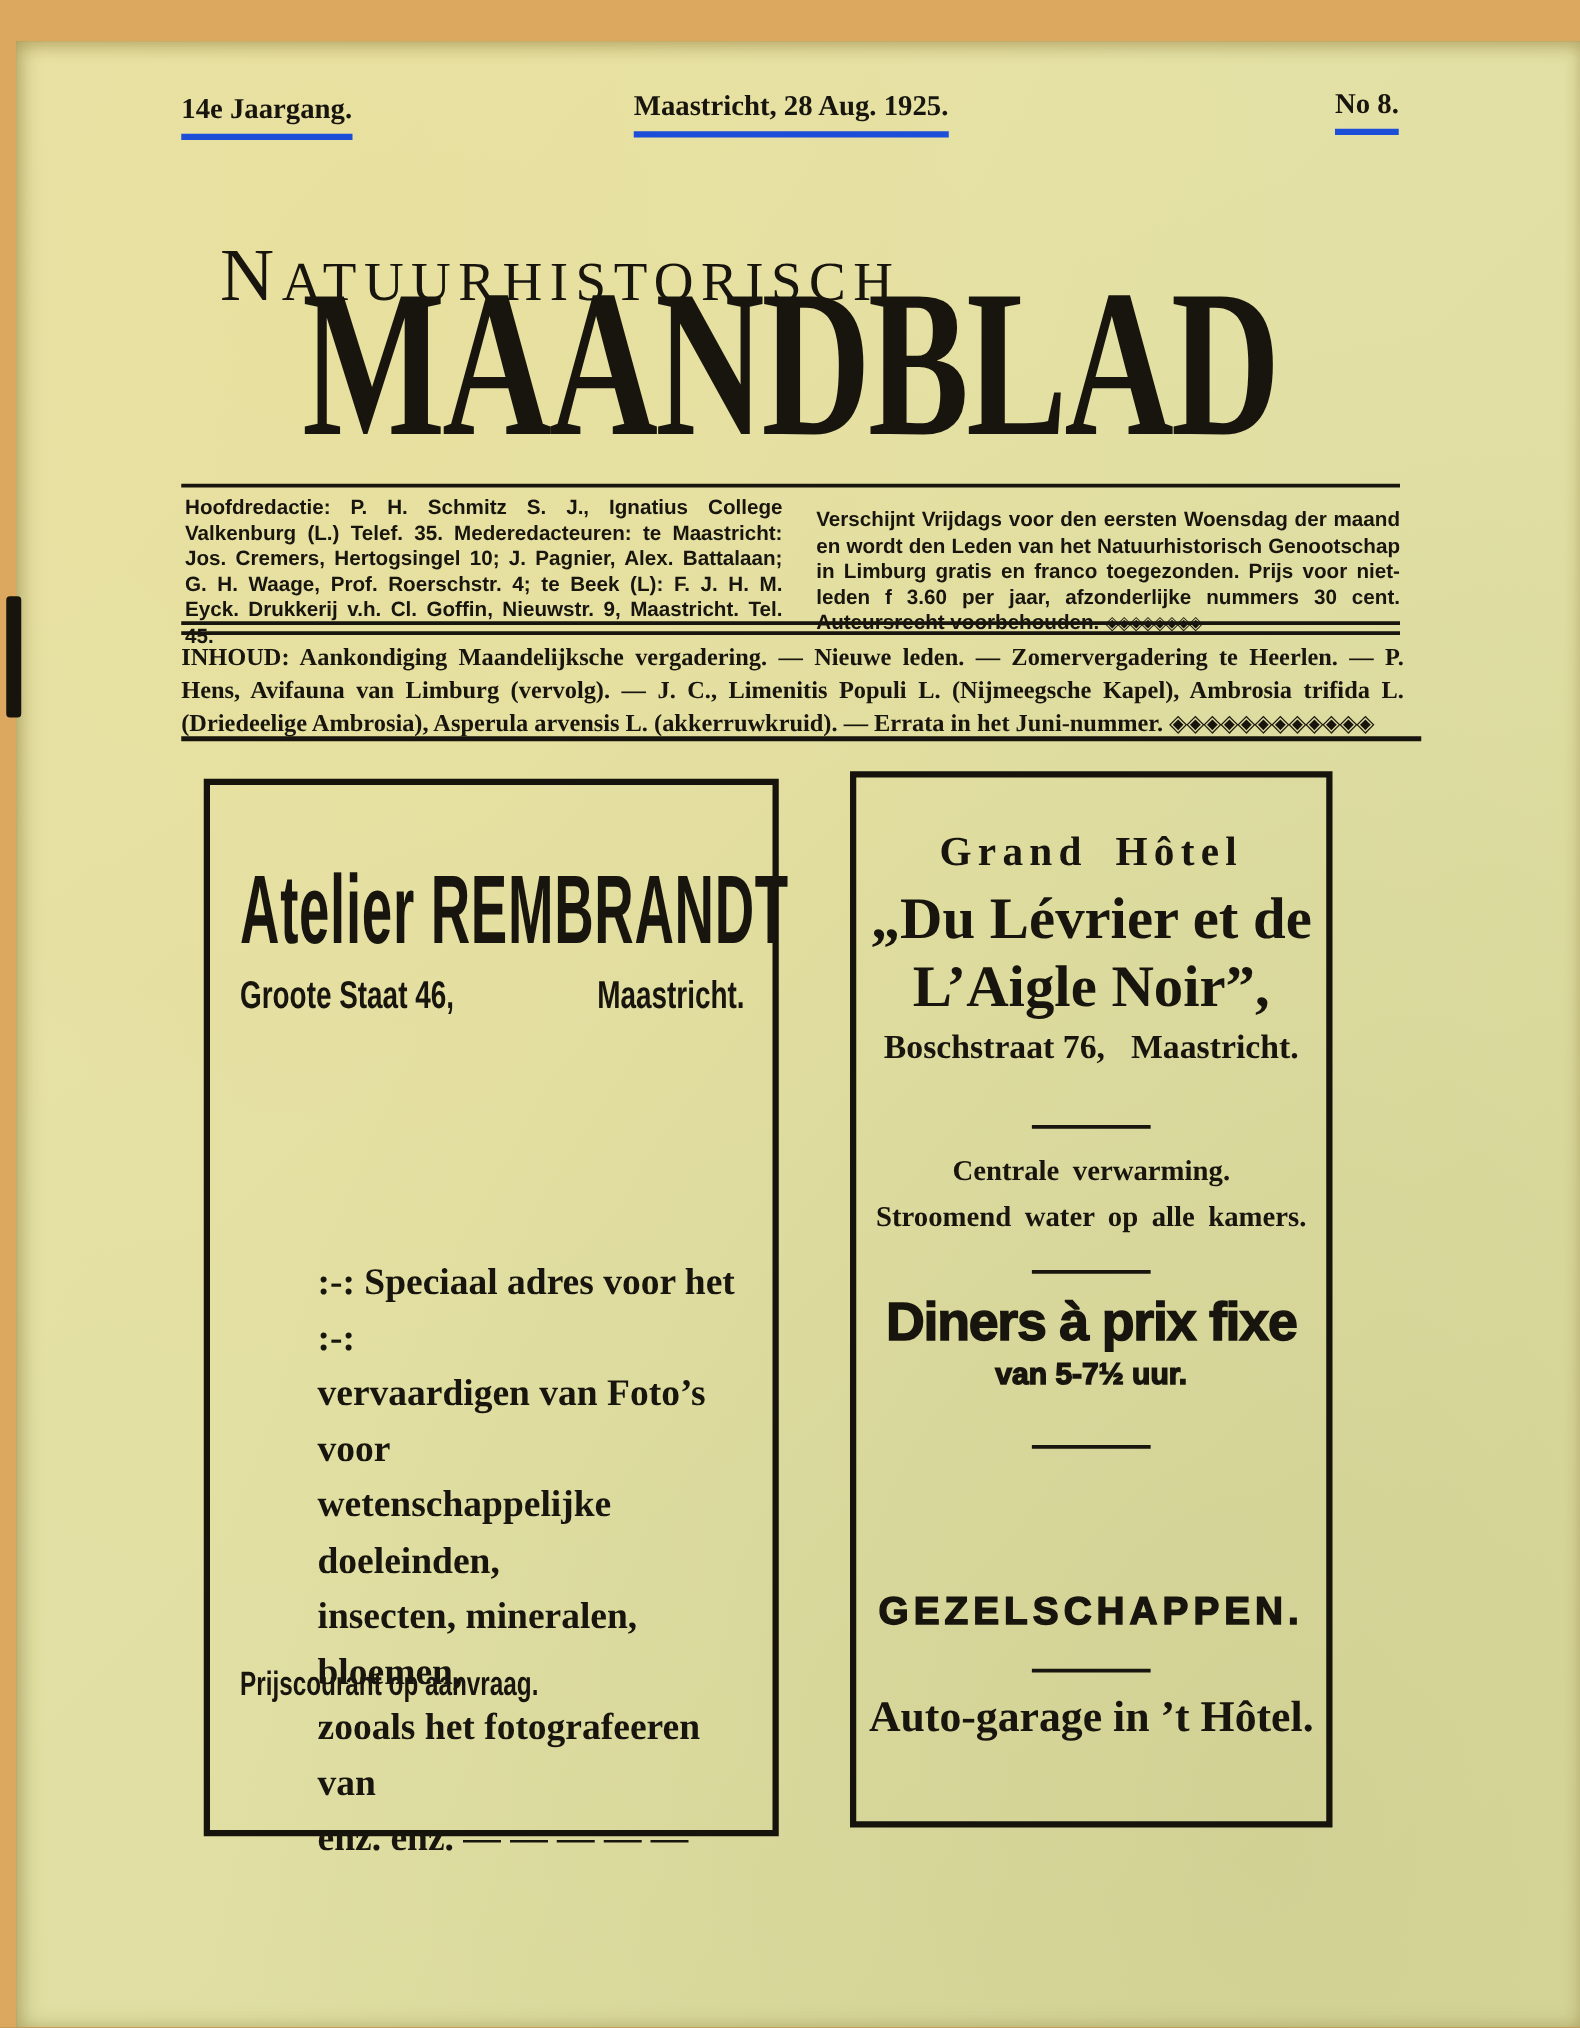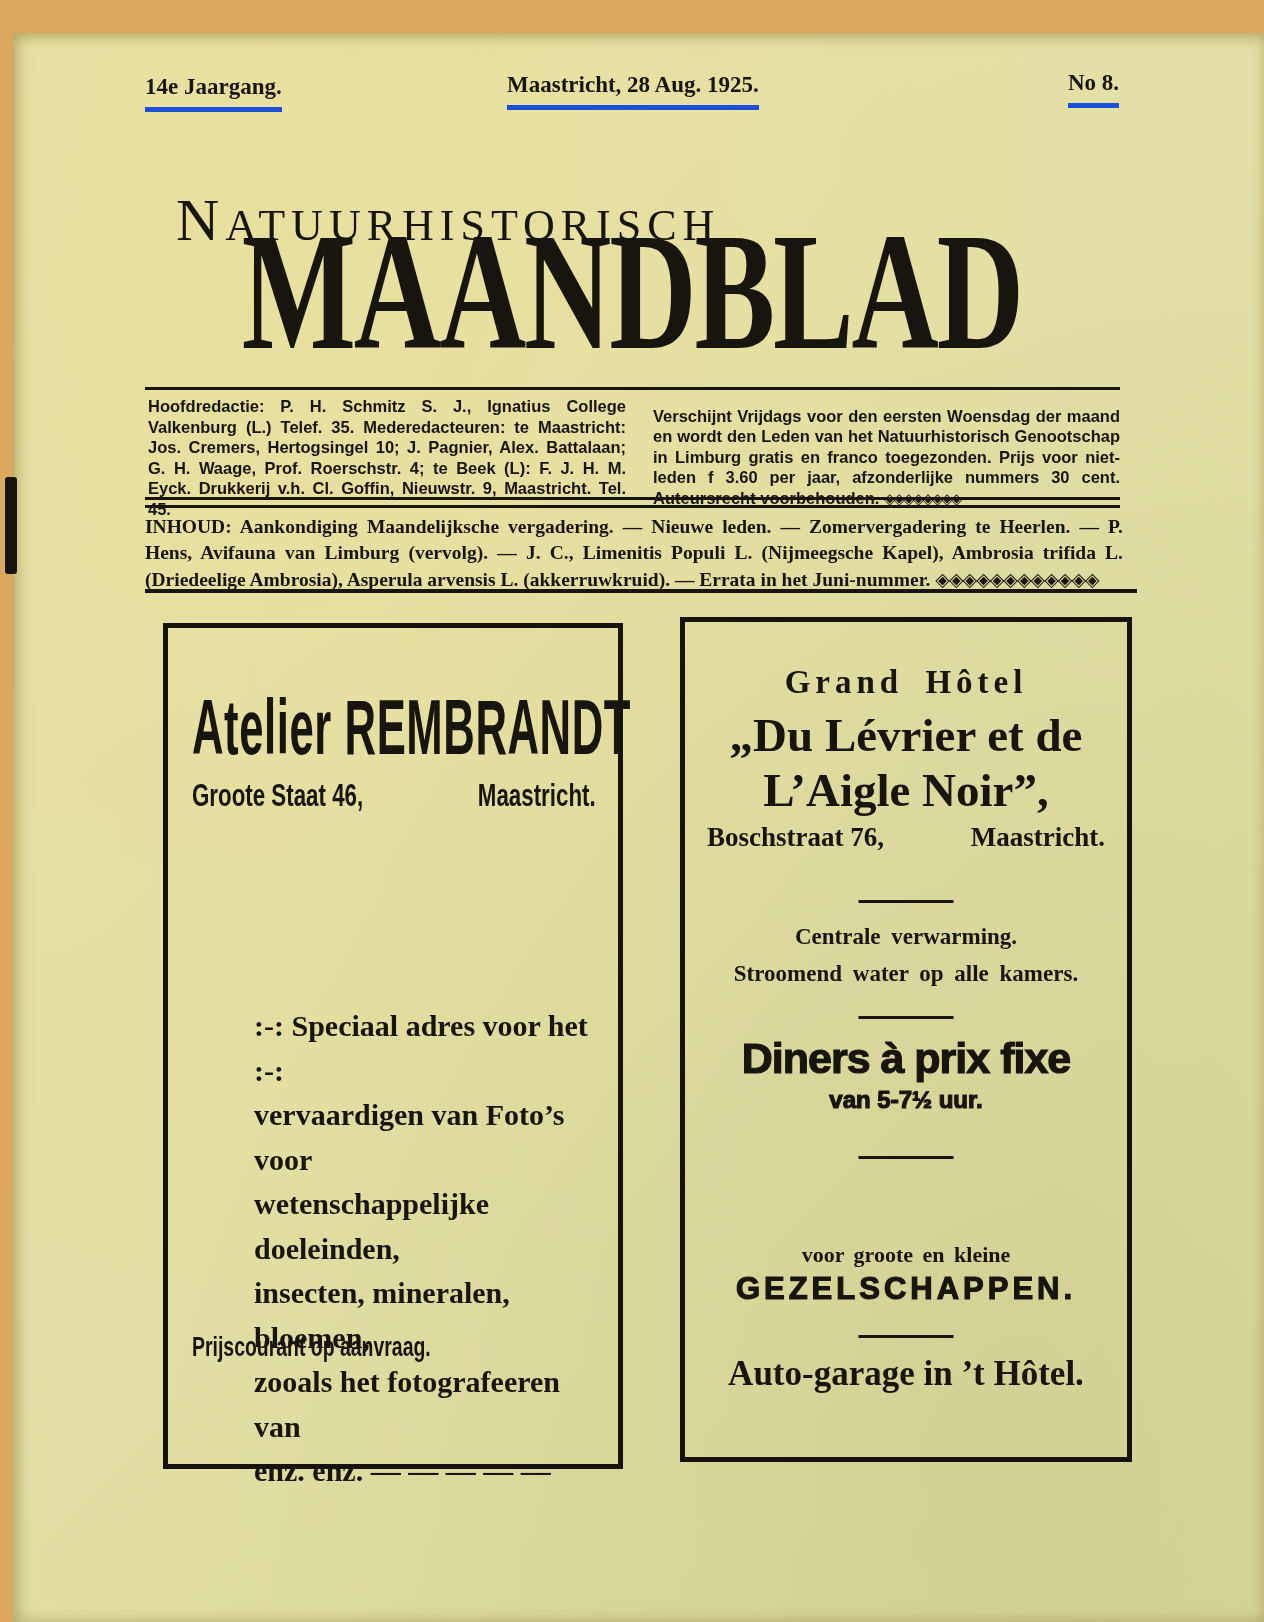--- a/index.html
+++ b/index.html
@@ -35,21 +35,21 @@
   .ed-right{flex:1;}
   .orn{font-family:"DejaVu Sans", sans-serif; letter-spacing:-2px; font-size:15px; white-space:nowrap;}
   .rule2{left:145px; top:497px; width:975px; height:11px; border-top:3px solid #17150d; border-bottom:3px solid #17150d; box-sizing:border-box;}
   .contents{left:145px; top:514px; width:978px; font-weight:700; font-size:19.5px; line-height:26px; text-align:justify;}
   .contents .orn{font-size:19px; letter-spacing:-1px;}
   .rule3{left:145px; top:589px; width:992px; height:4px;}
   .ink-mark{left:5px; top:477px; width:12px; height:97px; background:#16140c; border-radius:3px;}
   
   .adbox{border:5px solid #15130b; box-sizing:border-box;}
   .box-l{left:163px; top:623px; width:460px; height:846px;}
-  .box-r{left:680px; top:617px; width:452px; height:845px;}
+  .box-r{left:680px; top:617px; width:386px; height:845px;}
   .sans{font-family:"Liberation Sans", sans-serif;}
   .heavy{-webkit-text-stroke:1.2px #17150d;}
   
   .at-name{left:24px; top:60px; font-weight:700; font-size:78px; line-height:1; letter-spacing:1px; transform:scaleX(.56); transform-origin:left; white-space:nowrap;}
   .at-addr{left:24px; right:22px; top:152px; display:flex; justify-content:space-between; font-weight:700; font-size:31px; line-height:1;}
   .at-addr .l{transform:scaleX(.72); transform-origin:left; white-space:nowrap;}
   .at-addr .r{transform:scaleX(.72); transform-origin:right; white-space:nowrap;}
   .at-body{left:86px; top:376px; width:335px; font-weight:700; font-size:30px; line-height:44.5px;}
   .at-foot{left:24px; top:704px; font-weight:700; font-size:27px; transform:scaleX(.72); transform-origin:left; white-space:nowrap;}
   
@@ -129,18 +129,17 @@
       <span>Boschstraat 76,</span>
       <span>Maastricht.</span>
     </div>
     <div class="abs rule-s" style="top:278px;"></div>
     <div class="abs ctr feat" style="top:302px;">Centrale verwarming.</div>
     <div class="abs ctr feat" style="top:339px;">Stroomend water op alle kamers.</div>
     <div class="abs rule-s" style="top:394px;"></div>
     <div class="abs ctr din1 sans heavy">Diners à prix fixe</div>
     <div class="abs ctr din2 sans heavy">van 5-7½ uur.</div>
     <div class="abs rule-s" style="top:534px;"></div>
-    <div class="abs ctr za2">voor groote en kleine</div>
     <div class="abs ctr za3 sans heavy">GEZELSCHAPPEN.</div>
     <div class="abs rule-s" style="top:713px;"></div>
     <div class="abs ctr gar">Auto-garage in ’t Hôtel.</div>
   </div>
 </div>
 
 </body></html>

